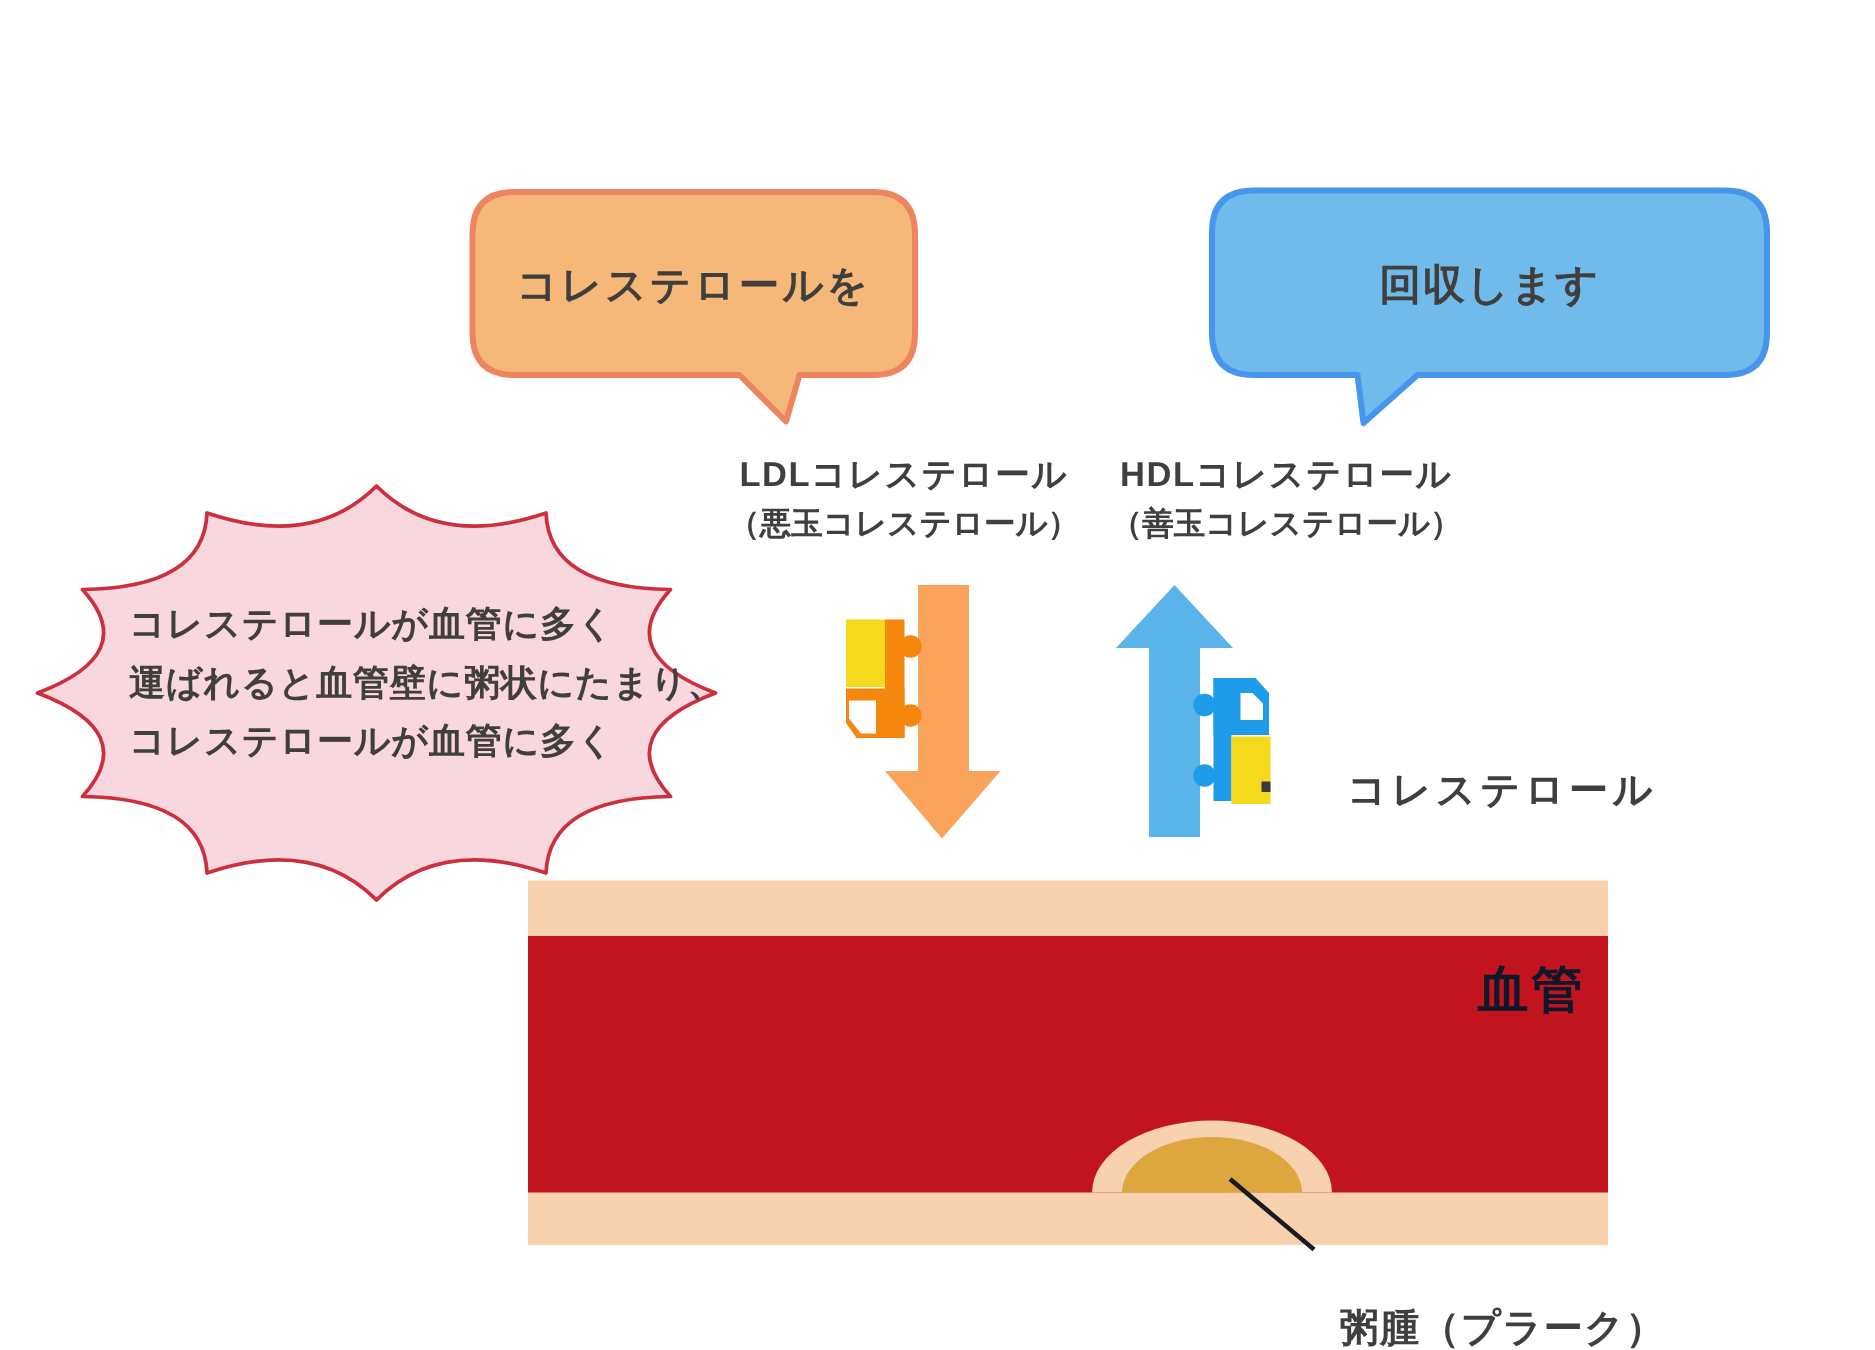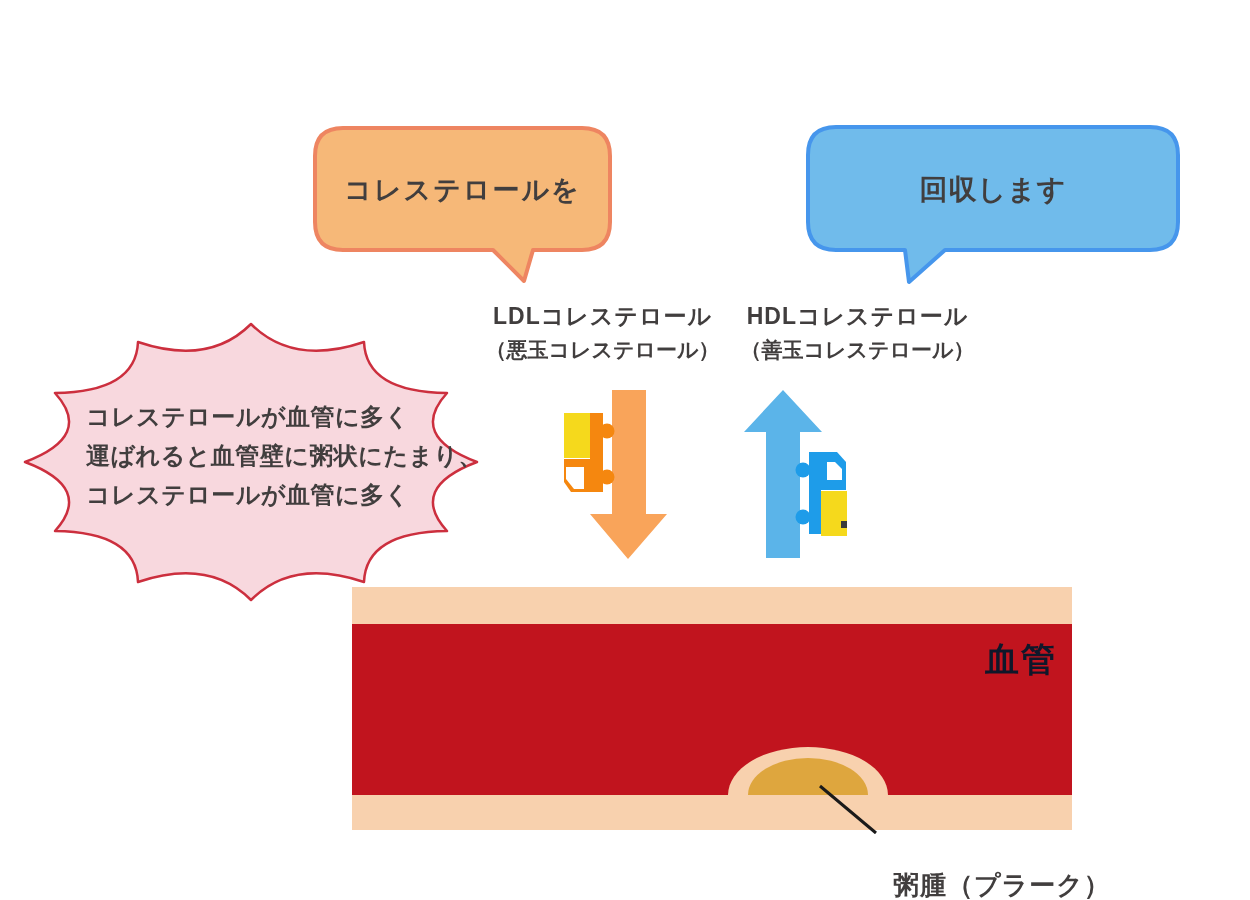--- a/index.html
+++ b/index.html
@@ -96,18 +96,19 @@
     <div class="name">LDLコレステロール</div>
     <div class="sub">（悪玉コレステロール）</div>
   </div>
 
   <div class="txt warning-text">
     <div>コレステロールが血管に多く</div>
     <div>運ばれると血管壁に粥状にたまり、</div>
     <div>コレステロールが血管に多く</div>
   </div>
 
+  <div class="txt cholesterol-label">コレステロール</div>
 
   <div class="txt vessel-label">血管</div>
 
   <div class="txt plaque-label">粥腫（プラーク）</div>
 
 </div>
 
 </body></html>

